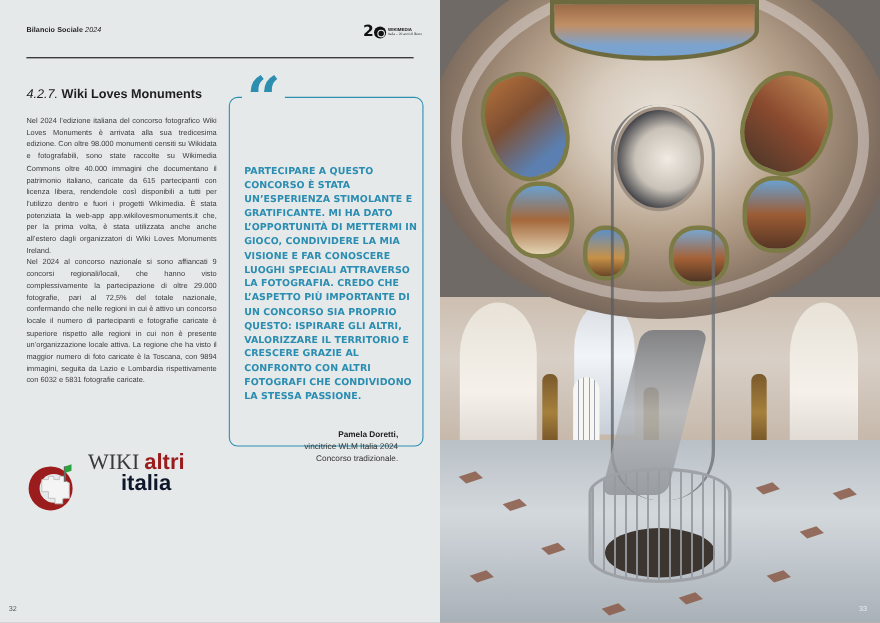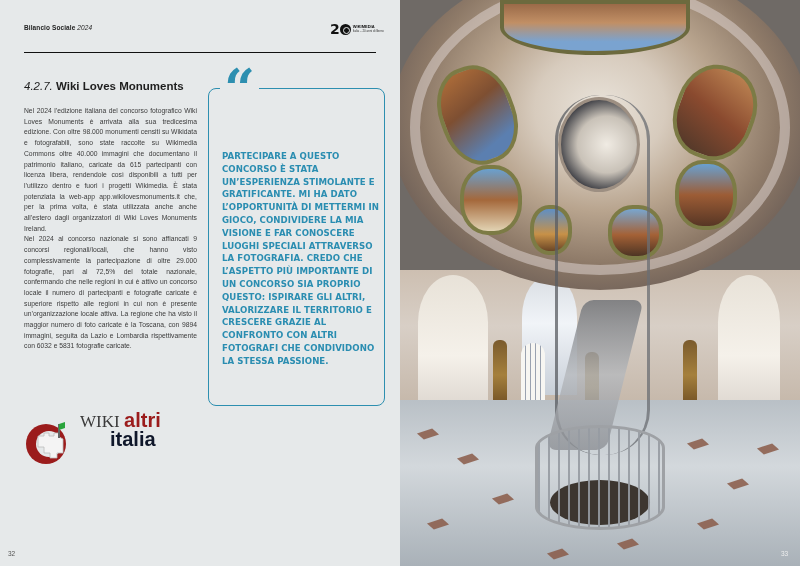--- a/index.html
+++ b/index.html
@@ -22,21 +22,21 @@
 
     .section-title { position: absolute; left: 24px; top: 80px; font-size: 11.5px; font-weight: bold; color: #1e1e1e; }
     .section-title .num { font-style: italic; font-weight: normal; }
 
     .body-text { position: absolute; left: 24px; top: 106px; width: 173px; font-size: 6.75px; line-height: 10.7px; color: #3b3b3b; text-align: justify; }
     .body-text p { margin: 0; }
 
     .wlm-logo { position: absolute; left: 24px; top: 410px; width: 170px; height: 60px; }
     .wlm-emblem { position: absolute; left: 0; top: 8px; width: 48px; height: 48px; }
     .wlm-text { position: absolute; left: 56px; top: 0; line-height: 1; }
-    .wlm-wiki { font-family: "Liberation Serif", serif; font-size: 17px; color: #3a3a3a; }
+    .wlm-wiki { font-family: "Liberation Serif", serif; font-size: 20px; color: #3a3a3a; }
     .wlm-loves { font-family: "Liberation Sans", sans-serif; font-weight: bold; font-size: 20px; color: #9b1c1c; }
     .wlm-monuments { font-weight: bold; font-size: 20px; color: #3c3c3c; margin-top: -1px; letter-spacing: -0.2px; }
     .wlm-italia { font-weight: bold; font-size: 20px; color: #0f172a; margin-left: 30px; margin-top: -1px; }
 
     .quote-box { position: absolute; left: 208px; top: 88px; width: 177px; height: 318px; border: 1.3px solid #2d8fb0; border-radius: 8px; }
     .quote-mark { position: absolute; left: 220px; top: 62px; padding: 0 4px; background: #e6e9ea; font-family: "DejaVu Serif", serif; font-weight: bold; font-size: 54px; line-height: 1; color: #2d8fb0; height: 40px; overflow: hidden; }
     .quote-text { position: absolute; left: 222px; top: 107px; width: 160px; font-family: "DejaVu Sans", sans-serif; font-weight: bold; font-size: 8.6px; line-height: 12.8px; color: #2a8db1; text-transform: uppercase; letter-spacing: 0.05px; margin-top: 43px; }
     .quote-author { position: absolute; left: 222px; top: 389px; width: 140px; text-align: right; font-size: 7.5px; line-height: 11px; color: #222; }
     .quote-author .name { font-weight: bold; }
     .quote-author .role { color: #333; }
@@ -108,20 +108,25 @@
         <span class="wlm-wiki">WIKI</span>
         <span class="wlm-loves">altri</span>
       </div>
       <div class="wlm-italia">italia</div>
     </div>
   </div>
 
   <div class="quote-box"></div>
   <div class="quote-mark">“</div>
   <div class="quote-text">Partecipare a questo concorso è stata un’esperienza stimolante e gratificante. Mi ha dato l’opportunità di mettermi in gioco, condividere la mia visione e far conoscere luoghi speciali attraverso la fotografia. Credo che l’aspetto più importante di un concorso sia proprio questo: ispirare gli altri, valorizzare il territorio e crescere grazie al confronto con altri fotografi che condividono la stessa passione.</div>
+  <div class="quote-author">
+    <div class="name">Pamela Doretti,</div>
+    <div class="role">vincitrice WLM Italia 2024</div>
+    <div class="role">Concorso tradizionale.</div>
+  </div>
 
   <div class="page-num-left">32</div>
 </div>
 
 <div class="header-logo">
   <div class="logo-20">
     <span>2</span>
       <span class="logo-zero"></span>
   </div>
   <div class="logo-words">

